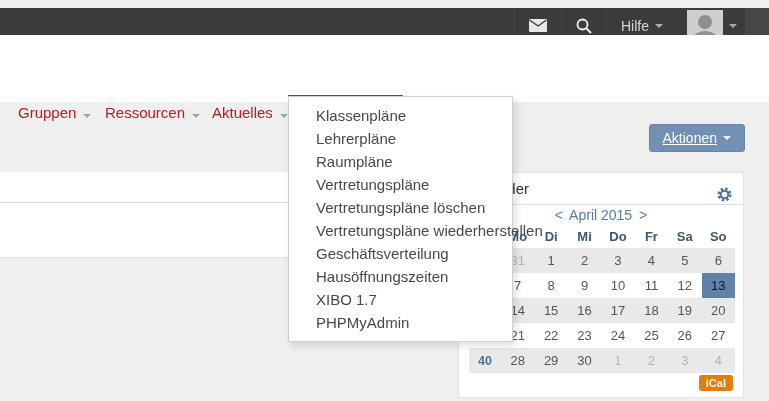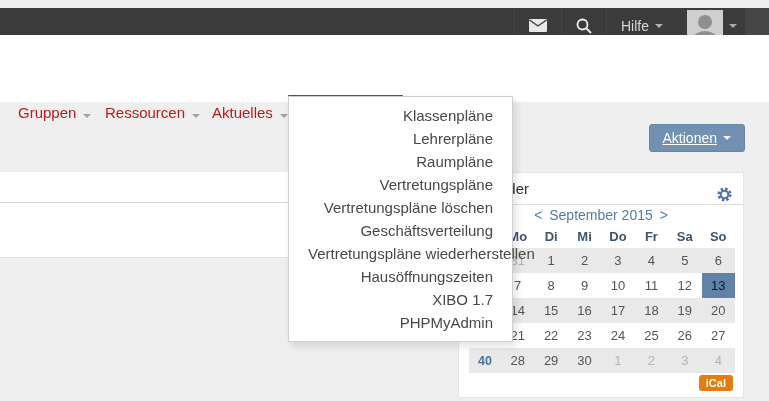--- a/index.html
+++ b/index.html
@@ -55,22 +55,21 @@
     top:60px; background:#f5f5f5; border-top:3px solid #3e5a75;
     border-left:1px solid #ececec; border-right:1px solid #ececec;
     line-height:31px;
   }
 
   
   .dropdown {
     position:absolute; left:288px; top:96px; width:225px; z-index:100;
     background:#ffffff; border:1px solid #cfcfcf;
     box-shadow:3px 4px 8px rgba(0,0,0,0.12);
-    padding:7px 4px;
-    text-align:right;
+    padding:7px 12px;
   }
   .dropdown-item {
     font-size:15px; color:#484848; line-height:23px; padding:0 15px;
     white-space:nowrap; cursor:pointer;
   }
 
   
   .actions-btn {
     position:absolute; right:24px; top:124px; height:28px; z-index:5;
     background:#7190b2; color:#ffffff; font-size:14px;
@@ -172,22 +171,22 @@
       </div>
   </div>
 
   <div class="dropdown">
     <div id="dropdown-items">
         <div class="dropdown-item">Klassenpläne</div>
         <div class="dropdown-item">Lehrerpläne</div>
         <div class="dropdown-item">Raumpläne</div>
         <div class="dropdown-item">Vertretungspläne</div>
         <div class="dropdown-item">Vertretungspläne löschen</div>
+        <div class="dropdown-item">Vertretungspläne wiederherstellen</div>
         <div class="dropdown-item">Geschäftsverteilung</div>
-        <div class="dropdown-item">Vertretungspläne wiederherstellen</div>
         <div class="dropdown-item">Hausöffnungszeiten</div>
         <div class="dropdown-item">XIBO 1.7</div>
         <div class="dropdown-item">PHPMyAdmin</div>
       </div>
   </div>
 
   <div class="actions-btn">
     <span>Aktionen</span>
     <span class="caret"></span>
   </div>
@@ -202,21 +201,21 @@
       <span class="cal-gear">
         <svg width="15" height="15" viewBox="0 0 16 16">
           <circle cx="8" cy="8" r="6" fill="none" stroke="#4f77a0" stroke-width="3" stroke-dasharray="2.6 2.1"></circle>
           <circle cx="8" cy="8" r="4" fill="none" stroke="#4f77a0" stroke-width="2.2"></circle>
           <circle cx="8" cy="8" r="1.6" fill="#ffffff"></circle>
         </svg>
       </span>
     </div>
     <div class="cal-monthnav">
       <span class="mn-arrow">&lt;</span>
-      <span>September 2015</span>
+      <span>April 2015</span>
       <span class="mn-arrow">&gt;</span>
     </div>
     <div class="cal-grid">
       <div class="cal-row day-header" id="cal-day-headers">
           <div class="cal-cell wk"></div>
           <div class="cal-cell dh">Mo</div>
           <div class="cal-cell dh">Di</div>
           <div class="cal-cell dh">Mi</div>
           <div class="cal-cell dh">Do</div>
           <div class="cal-cell dh">Fr</div>

